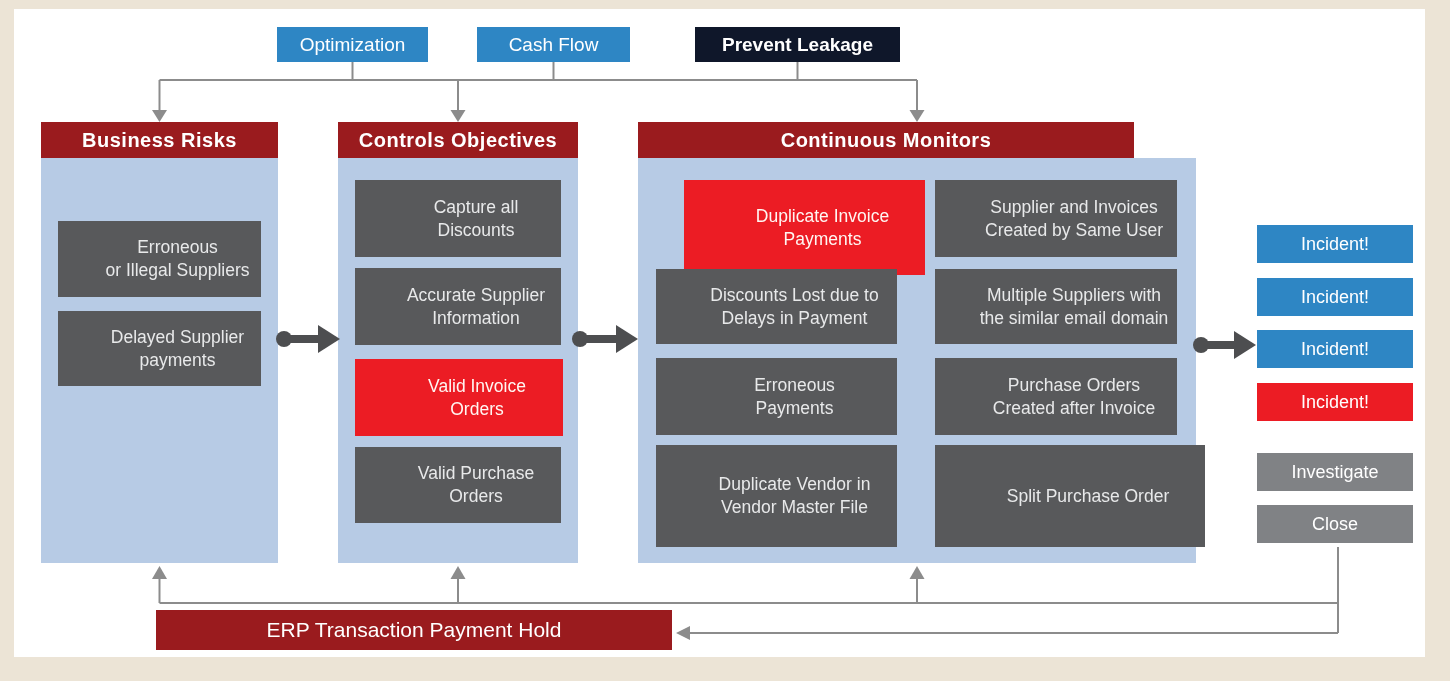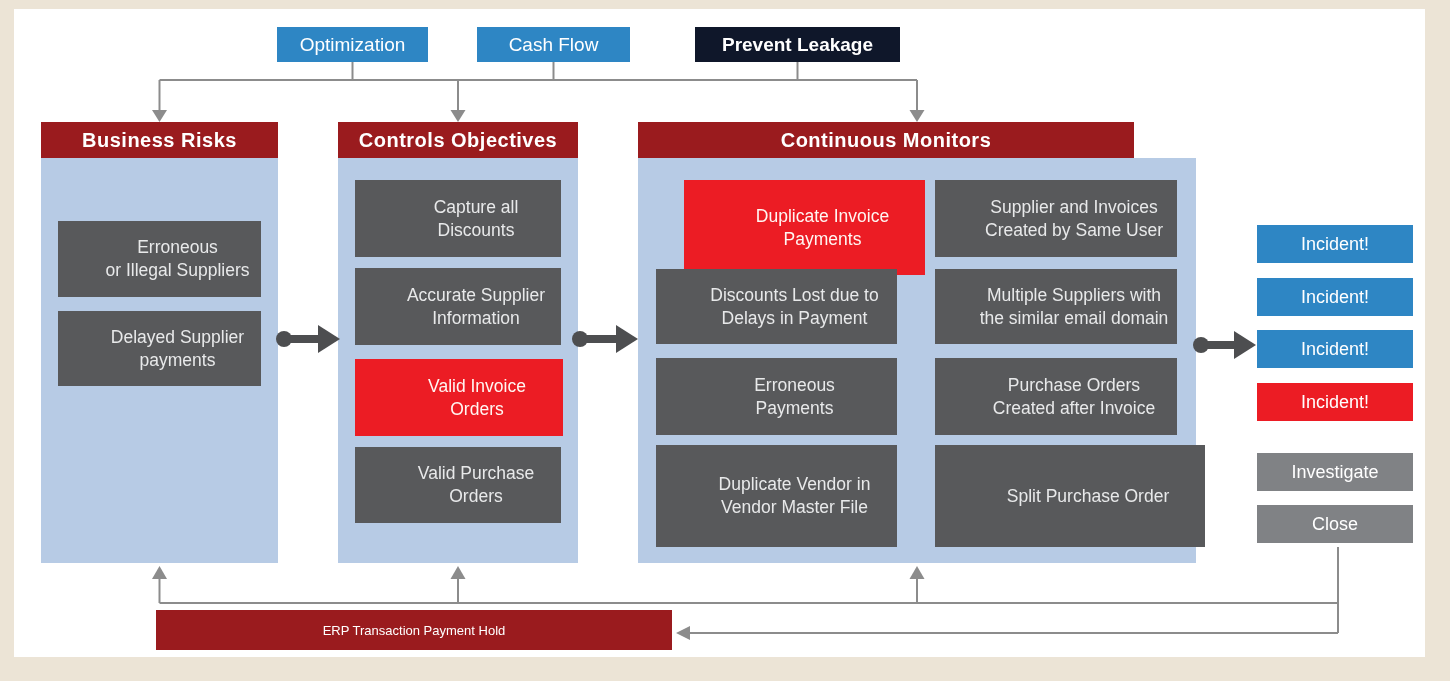--- a/index.html
+++ b/index.html
@@ -38,21 +38,21 @@
   .node.gray { background: #58595B; color: #E8E9EA; }
   .node.red { background: #EC1C24; color: #FFF6F2; }
   .outcome {
     display: flex; align-items: center; justify-content: center;
     color: #ffffff; font-size: 18px;
   }
   .outcome.blue { background: #2E86C4; }
   .outcome.red { background: #EC1C24; }
   .outcome.gray { background: #808285; }
   .erp-banner {
-    background: #9A1B1E; color: #ffffff; font-size: 13px;
+    background: #9A1B1E; color: #ffffff; font-size: 21px;
     display: flex; align-items: center; justify-content: center;
   }
   .overlay {
     position: absolute; left: 0; top: 0;
     pointer-events: none; z-index: 5;
   }
 </style>
 </head>
 <body>
 

